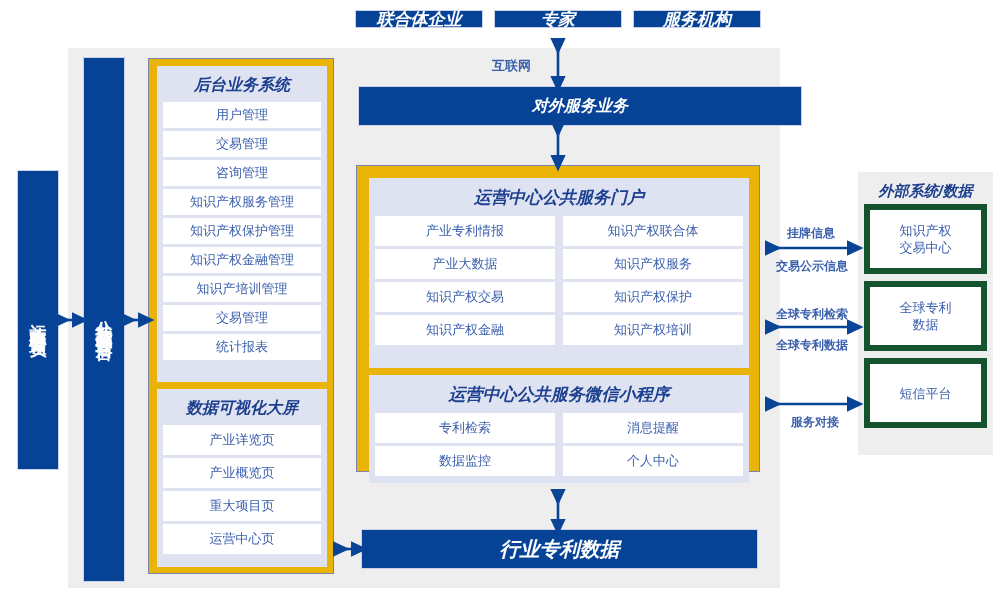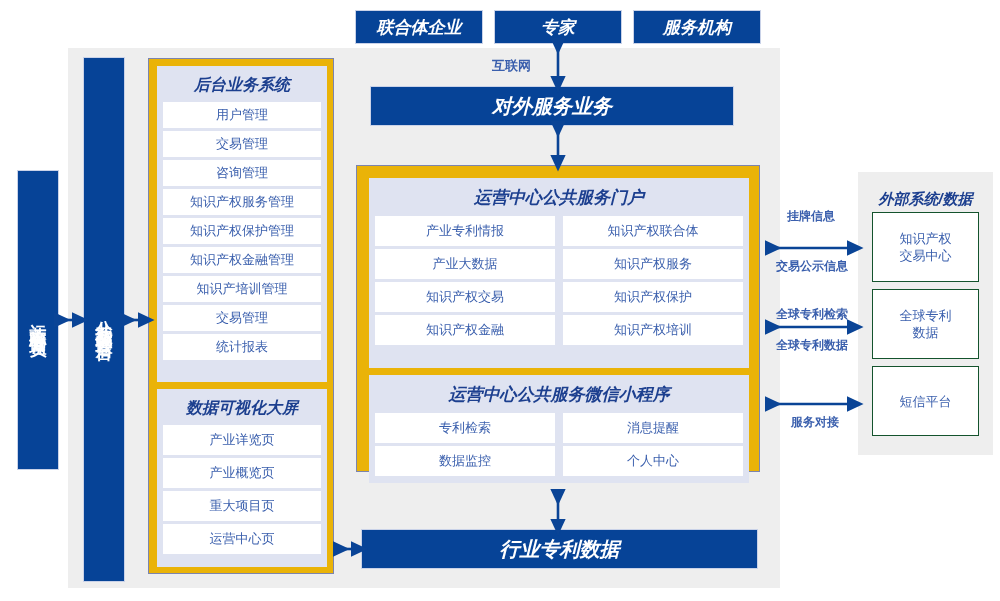--- a/index.html
+++ b/index.html
@@ -15,21 +15,21 @@
   .blue{
     background:#064397;color:#ffffff;
     border:1px solid #c9d2e8;
     display:flex;align-items:center;justify-content:center;
     font-weight:bold;font-style:italic;
     box-sizing:border-box;text-align:center;
     position:absolute;
   }
 
   
-  .actor{height:34px;font-size:17px;}
+  .actor{height:18px;font-size:17px;}
 
   
   .canvas{
     position:absolute;left:68px;top:48px;width:712px;height:540px;
     background:#eeeeee;
   }
 
   
   .vbar{
     position:absolute;background:#064397;color:#fff;
@@ -59,28 +59,28 @@
     text-align:center;font-size:13px;
     height:26px;line-height:26px;margin-bottom:3px;
     box-sizing:border-box;overflow:hidden;white-space:nowrap;
   }
   .grid2{display:flex;flex-wrap:wrap;gap:3px 8px;}
   .grid2 .cell{width:calc(50% - 4px);margin-bottom:0;height:30px;line-height:30px;}
 
   
   .extpanel{
     position:absolute;left:858px;top:172px;width:135px;height:283px;
-    background:#eeeeee;box-sizing:border-box;padding:14px;
+    background:#eeeeee;box-sizing:border-box;padding:6px;
   }
   .ext-title{
     text-align:center;color:#1c3f8f;font-weight:bold;font-style:italic;
     font-size:15px;line-height:26px;
   }
   .extbox{
-    background:#ffffff;border:1px solid #14532d;box-sizing:border-box;
+    background:#ffffff;border:6px solid #14532d;box-sizing:border-box;
     color:#3a5fad;font-size:13px;
     display:flex;align-items:center;justify-content:center;text-align:center;
     line-height:17px;margin-bottom:7px;height:70px;
   }
 
   
   .arrow-label{
     position:absolute;color:#3a5fad;font-size:12px;
     white-space:nowrap;font-weight:bold;
   }
@@ -94,21 +94,21 @@
 <div class="root">
 
   <div class="blue actor" style="left:355px;top:10px;width:128px;">联合体企业</div>
   <div class="blue actor" style="left:494px;top:10px;width:128px;">专家</div>
   <div class="blue actor" style="left:633px;top:10px;width:128px;">服务机构</div>
 
   <div class="canvas"></div>
 
   <div class="arrow-label" style="left:492px;top:57px;font-size:13px;">互联网</div>
 
-  <div class="blue" style="left:358px;top:86px;width:364px;height:40px;font-size:20px;margin-left:12px;">对外服务业务</div>
+  <div class="blue" style="left:358px;top:86px;width:444px;height:40px;font-size:16px;">对外服务业务</div>
 
   <div class="vbar" style="left:17px;top:170px;width:42px;height:300px;">运营中心管理员</div>
   <div class="vbar" style="left:83px;top:57px;width:42px;height:525px;">公共功能及管理后台</div>
 
   <div class="container" style="left:148px;top:58px;width:186px;height:516px;">
 
     <div class="panel" style="left:8px;top:7px;width:170px;height:316px;">
       <div class="panel-title">后台业务系统</div>
       <div class="cell">用户管理</div>
       <div class="cell">交易管理</div>
@@ -161,21 +161,21 @@
 
   <div class="extpanel">
     <div class="ext-title">外部系统/数据</div>
     <div class="extbox" style="white-space:pre-line;">知识产权
 交易中心</div>
     <div class="extbox" style="white-space:pre-line;">全球专利
 数据</div>
     <div class="extbox" style="white-space:pre-line;margin-bottom:0;">短信平台</div>
   </div>
 
-  <div class="arrow-label" style="left:787px;top:208px;">挂牌信息</div>
+  <div class="arrow-label" style="left:787px;top:225px;">挂牌信息</div>
   <div class="arrow-label" style="left:776px;top:258px;">交易公示信息</div>
 
   <div class="arrow-label" style="left:776px;top:306px;">全球专利检索</div>
   <div class="arrow-label" style="left:776px;top:337px;">全球专利数据</div>
 
   <div class="arrow-label" style="left:791px;top:414px;">服务对接</div>
 
   <svg class="svgwrap">
     <defs>
       <marker id="ah" markerWidth="7" markerHeight="7" refX="3.2" refY="3" orient="auto" markerUnits="strokeWidth">

